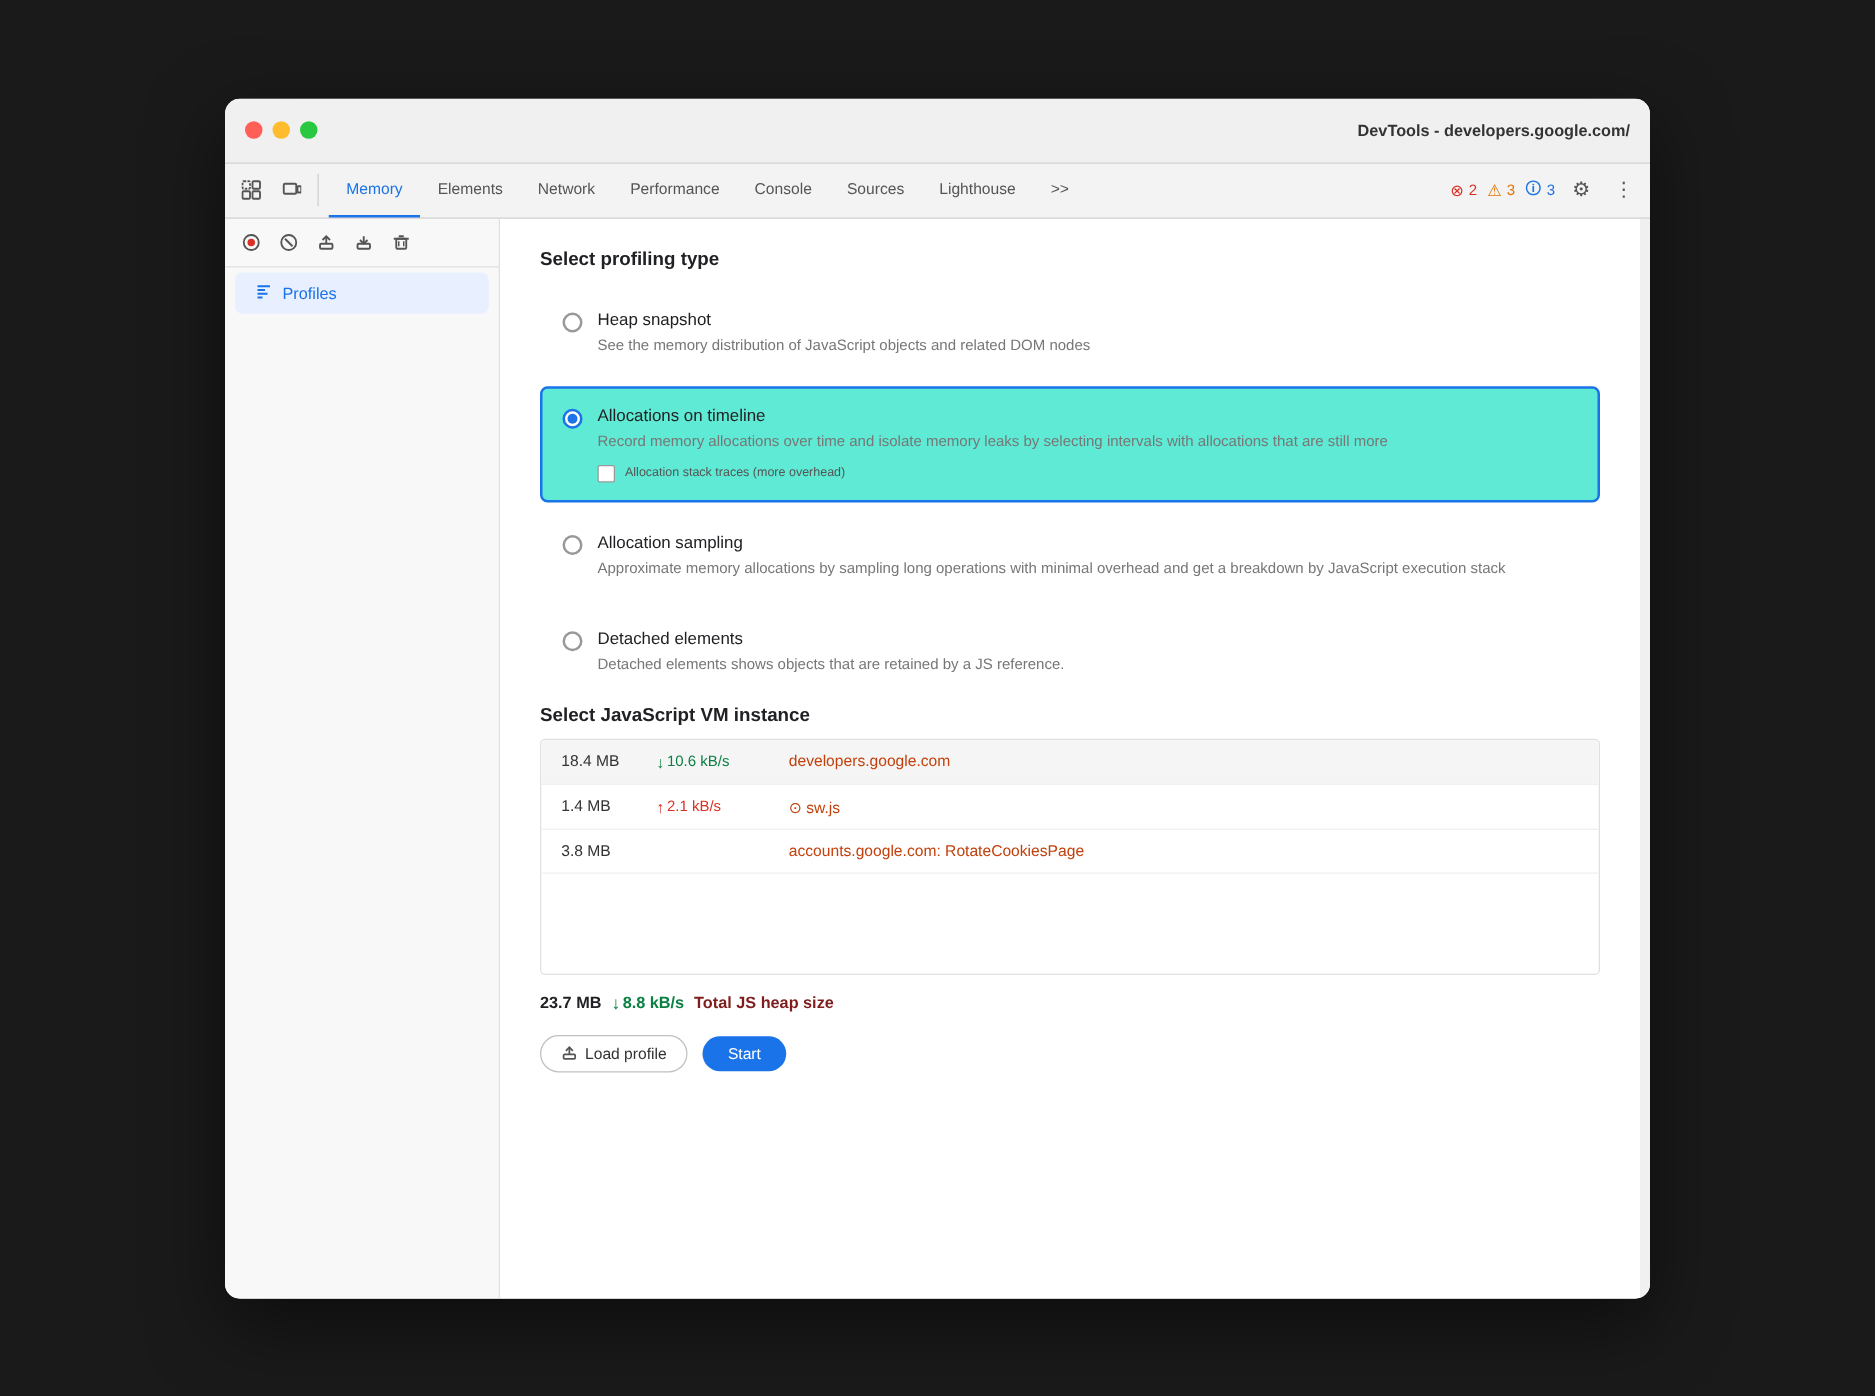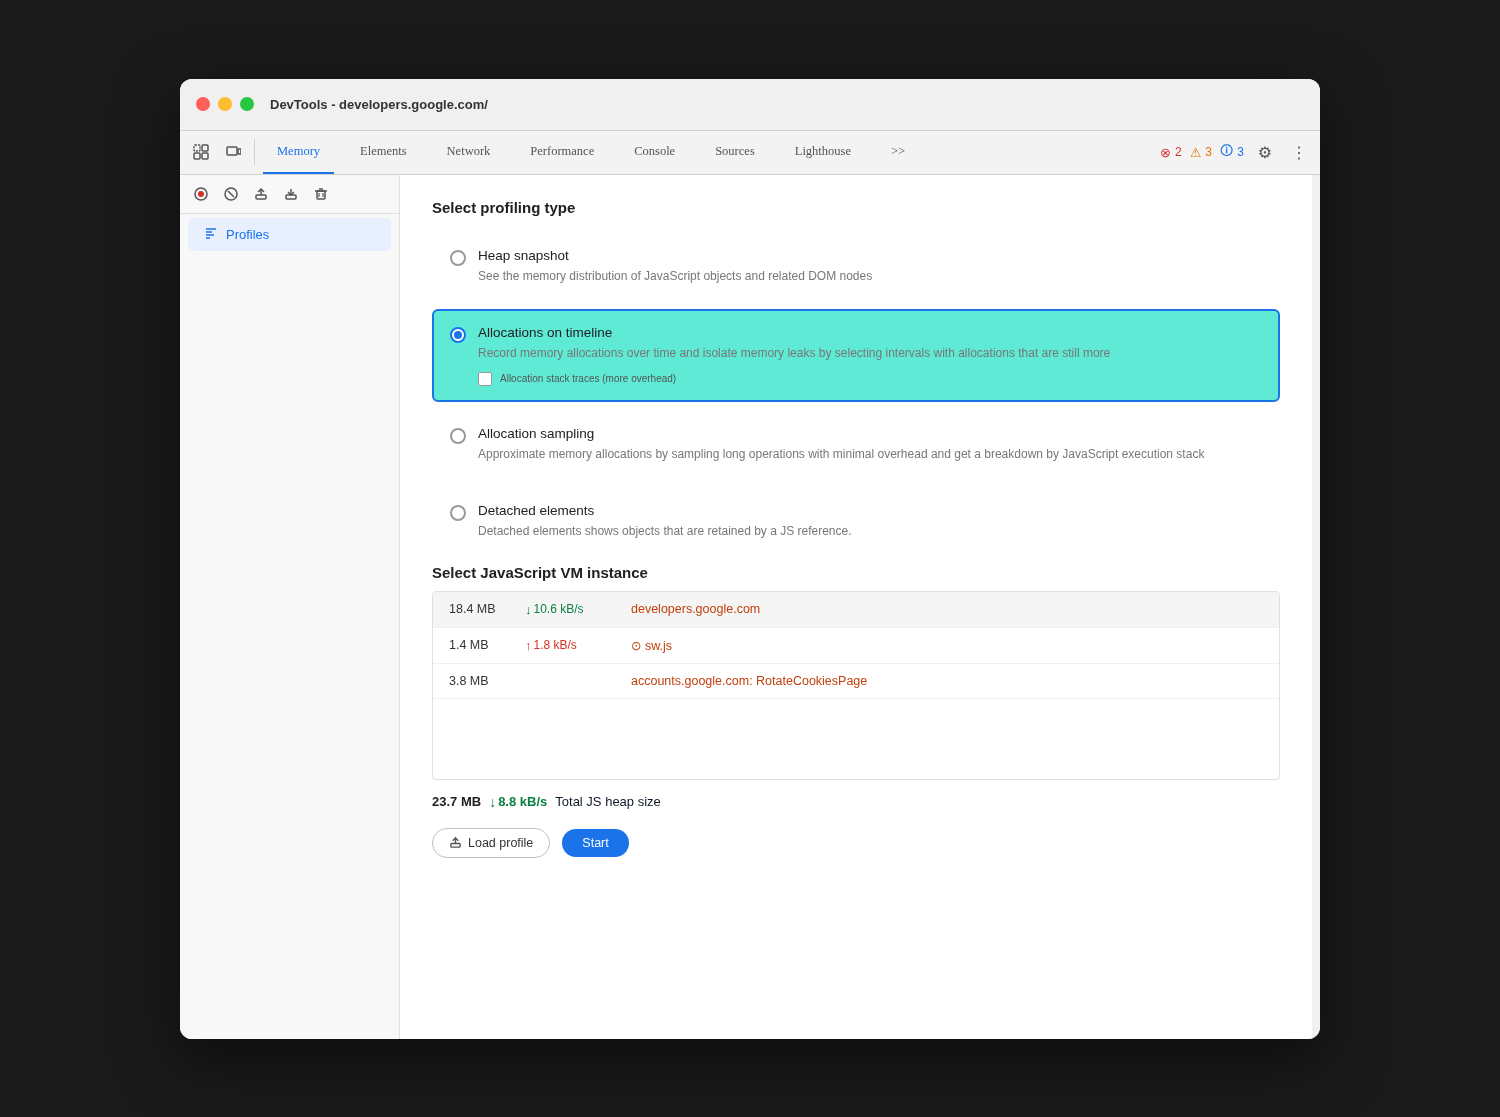--- a/index.html
+++ b/index.html
@@ -38,21 +38,21 @@
     .traffic-light {
       width: 14px;
       height: 14px;
       border-radius: 50%;
     }
     .tl-red { background: #ff5f57; }
     .tl-yellow { background: #febc2e; }
     .tl-green { background: #28c840; }
     .window-title {
       flex: 1;
-      text-align: left;
+      text-align: right;
       font-size: 13px;
       font-weight: 600;
       color: #333;
     }
     .devtools-body {
       display: flex;
       flex-direction: column;
       flex: 1;
       overflow: hidden;
     }
@@ -80,23 +80,22 @@
       justify-content: center;
       border-radius: 4px;
       cursor: pointer;
       color: #555;
       font-size: 14px;
       background: transparent;
       border: none;
     }
     .tabs {
       display: flex;
-      gap: 12px;
+      gap: 0;
       flex: 1;
-      font-family: Liberation Serif, serif;
     }
     .tab {
       padding: 0 14px;
       height: 44px;
       display: flex;
       align-items: center;
       font-size: 12.5px;
       color: #555;
       cursor: pointer;
       border-bottom: 2px solid transparent;
@@ -300,21 +299,21 @@
     .vm-name { color: #c2410c; }
     .vm-footer {
       display: flex;
       align-items: center;
       gap: 8px;
       padding: 14px 0 6px;
       font-size: 13px;
     }
     .vm-total-size { font-weight: 700; color: #202124; }
     .vm-total-rate { color: #0a8043; font-weight: 600; display: flex; align-items: center; gap: 2px; }
-    .vm-total-label { font-weight: 400; color: #0f172a; }
+    .vm-total-label { font-weight: 700; color: #7f1d1d; }
     .action-row {
       display: flex;
       align-items: center;
       gap: 12px;
       margin-top: 12px;
     }
     .btn-load {
       display: flex;
       align-items: center;
       gap: 6px;
@@ -502,21 +501,21 @@
             <span class="vm-rate down">
               <span style="font-size:13px;">↓</span>
                 <span>10.6 kB/s</span>
             </span>
             <span class="vm-name">developers.google.com</span>
           </div>
           <div class="vm-row">
             <span class="vm-size">1.4 MB</span>
             <span class="vm-rate up">
               <span style="font-size:13px;">↑</span>
-                <span>1.8 kB/s</span>
+                <span>2.1 kB/s</span>
             </span>
             <span class="vm-name">⊙ sw.js</span>
           </div>
           <div class="vm-row">
             <span class="vm-size">3.8 MB</span>
             <span class="vm-rate" style="width:90px;"></span>
             <span class="vm-name">accounts.google.com: RotateCookiesPage</span>
           </div>
           <div style="height:80px;"></div>
         </div>

